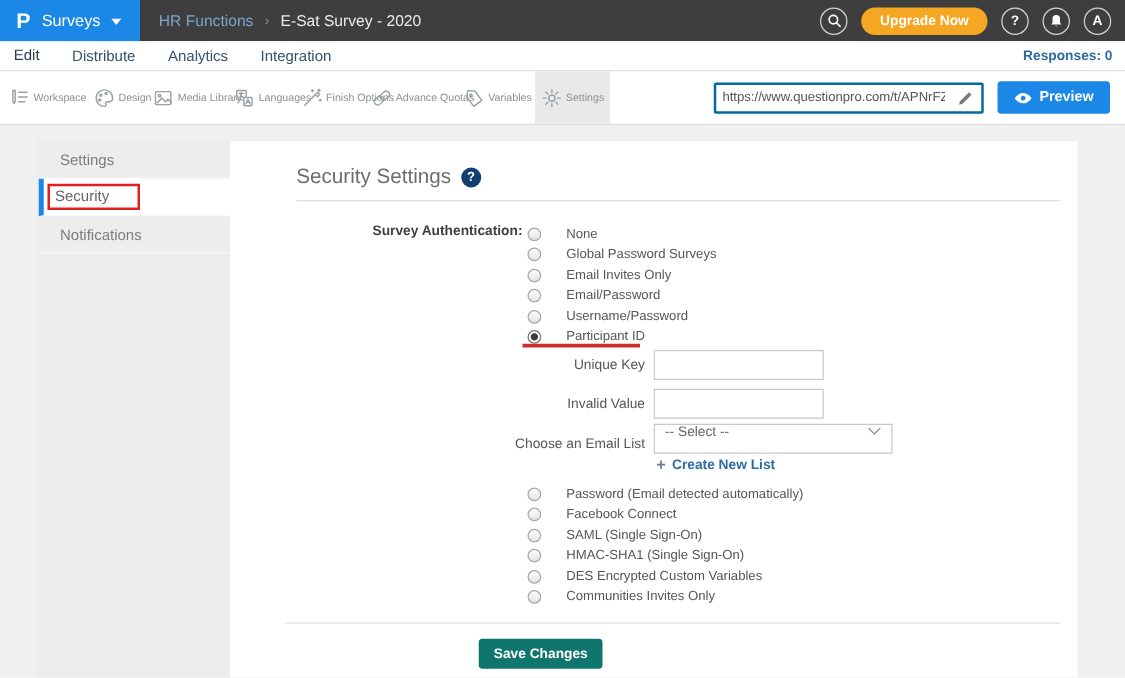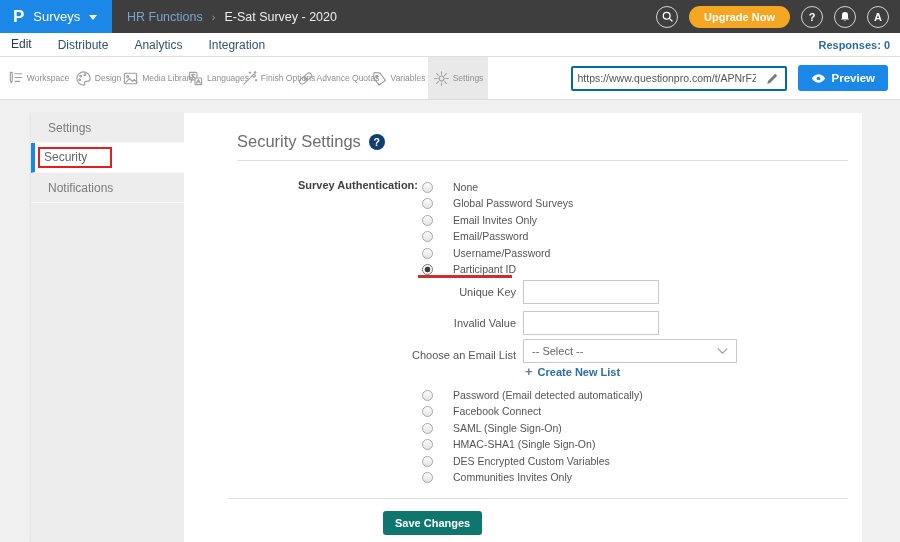--- a/index.html
+++ b/index.html
@@ -64,21 +64,21 @@
   .radio-row { height:16.5px; display:flex; align-items:flex-end; gap:20px; cursor:pointer; }
   .radio { width:11px; height:11px; border-radius:50%; border:1px solid #a8a8a8; background:linear-gradient(#fdfdfd,#e4e4e4); flex:0 0 auto; }
   .radio.selected { border-color:#777; background:radial-gradient(circle at 50% 50%, #3c3c3c 0 2.6px, #fff 3.2px); }
   .radio-label { font-size:10.5px; color:#555; white-space:nowrap; }
   .red-underline { position:absolute; left:234px; top:162px; width:94px; height:3px; background:#c9302c; }
 
   .field-label { position:absolute; left:0; width:332px; text-align:right; font-size:11px; color:#555; }
   .fl1 { top:173px; } .fl2 { top:204px; } .fl3 { top:236px; }
   .text-input { position:absolute; left:339px; width:136px; height:24px; border:1px solid #c9c9c9; font-size:11px; color:#444; padding:0 6px; font-family:"Liberation Sans",sans-serif; outline:none; background:#fff; }
   .ti1 { top:167px; } .ti2 { top:198px; }
-  .select-box { position:absolute; left:339px; top:226px; width:214px; height:24px; border:1px solid #c9c9c9; background:#fff; display:flex; align-items:center; font-size:11px; color:#666; padding:0 8px; cursor:pointer; }
+  .select-box { position:absolute; left:339px; top:226px; width:191px; height:24px; border:1px solid #c9c9c9; background:#fff; display:flex; align-items:flex-start; font-size:11px; color:#666; padding:0 8px; cursor:pointer; }
   .select-box .chev { margin-left:auto; }
   .create-link { position:absolute; left:341px; top:252px; display:flex; align-items:center; gap:5px; cursor:pointer; }
   .create-link .plus { color:#6d7f93; font-size:13px; font-weight:bold; line-height:1; }
   .create-link .ltext { font-size:11px; font-weight:bold; color:#2d6da3; }
 
   .save-btn { position:absolute; left:199px; top:398px; height:24px; background:#0f766e; border:none; border-radius:3px; color:#fff; font-size:11px; font-weight:bold; padding:0 12px; cursor:pointer; font-family:"Liberation Sans",sans-serif; }
 </style>
 </head>
 <body>
 

